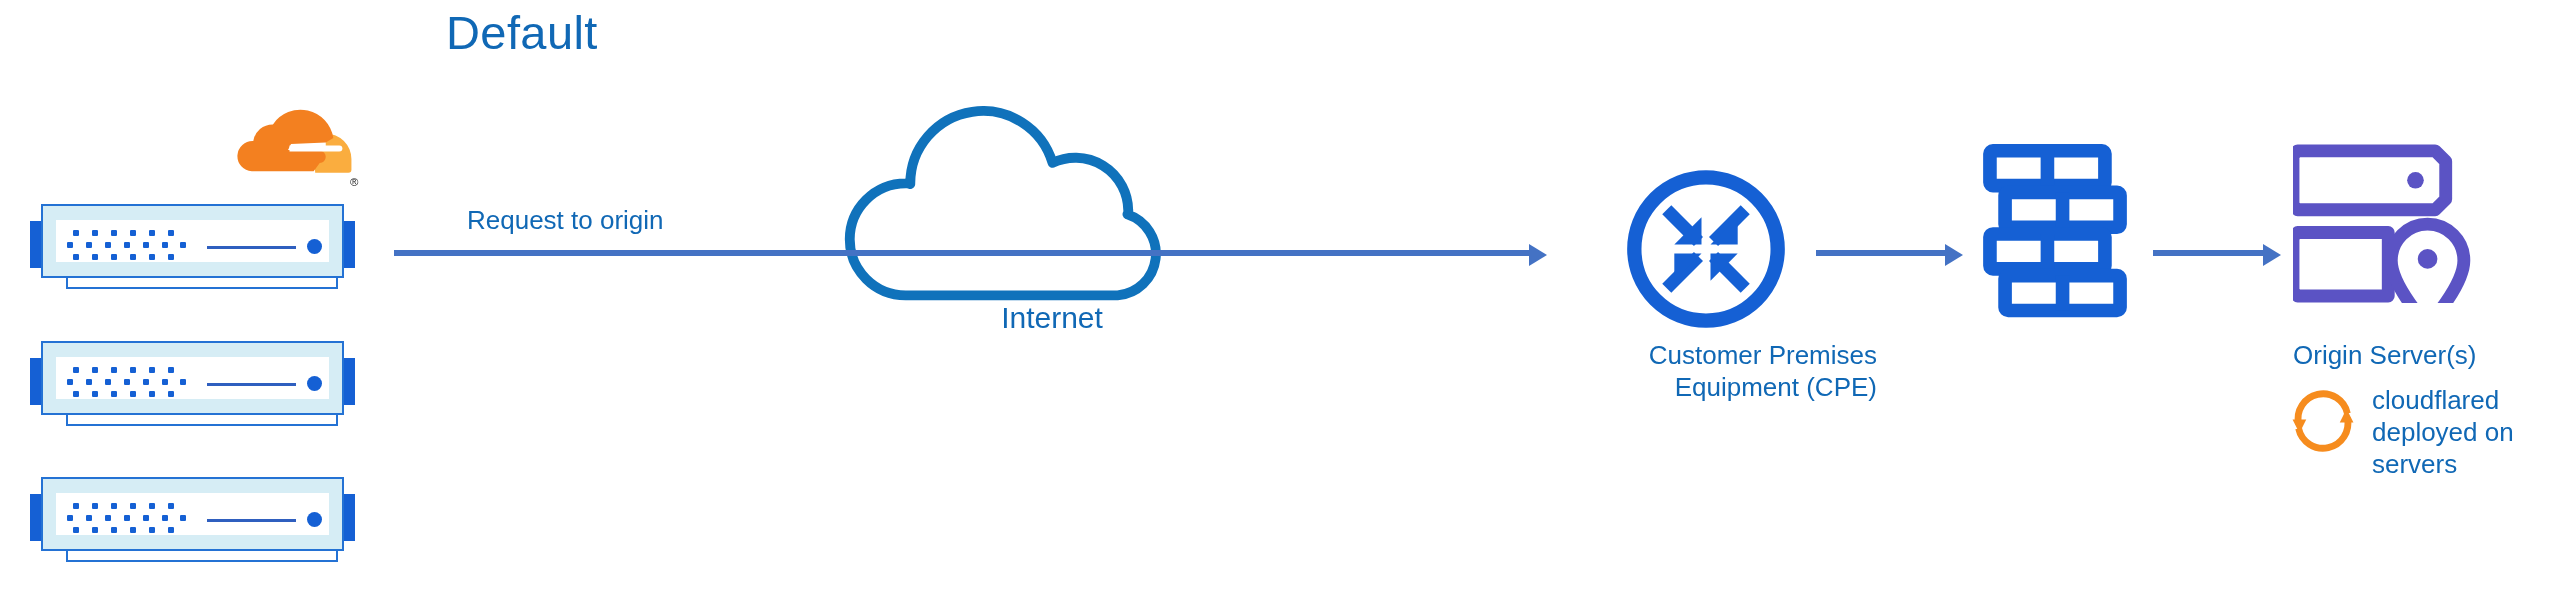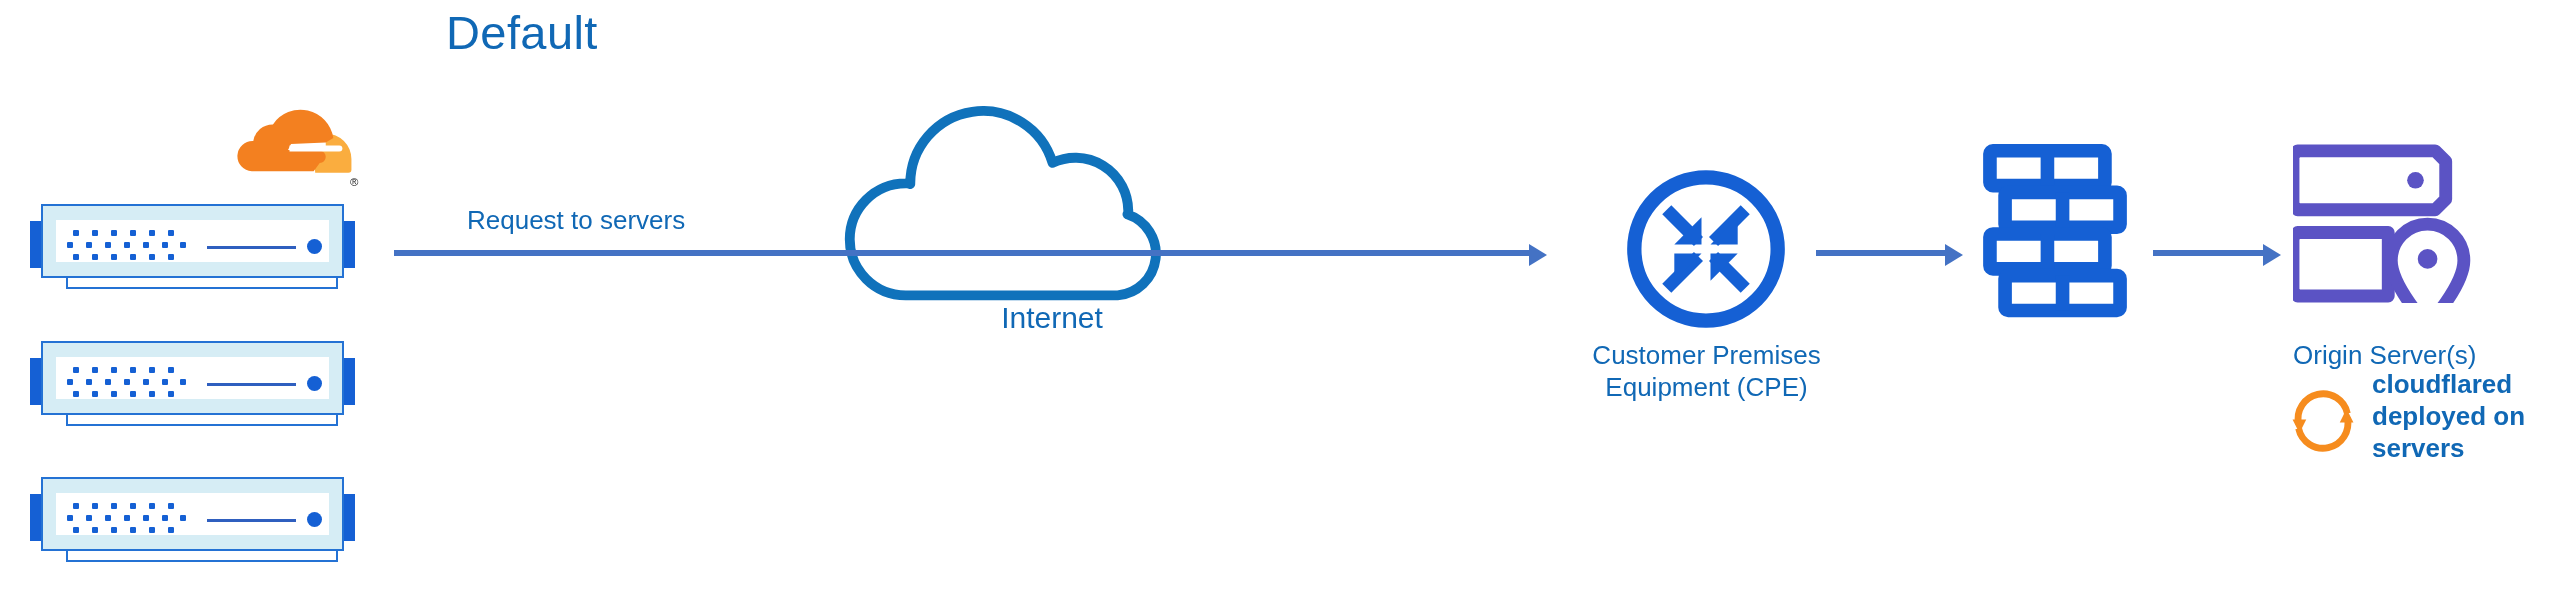--- a/index.html
+++ b/index.html
@@ -81,21 +81,21 @@
   .conn-head {
     position: absolute; width: 0; height: 0;
     border-top: 11.4px solid transparent;
     border-bottom: 11.4px solid transparent;
     border-left: 18px solid #4472c4;
   }
 
   
   .label {
     position: absolute; color: #1068b5; font-size: 26px;
-    line-height: 32px; text-align: center; white-space: pre-line;
+    line-height: 32px; text-align: right; white-space: pre-line;
   }
   .label.left-align { text-align: left; }
 
   
   #internet-cloud { left: 821px; top: 106px; width: 454px; height: 197px; }
   #internet-label {
     left: 916px; top: 301px; width: 272px;
     font-size: 30px; color: #1068b5; text-align: center;
   }
 
@@ -235,21 +235,21 @@
                a70 70 0 0 1 100 62
                a10 10 0 0 1 -1 6
                a55 55 0 0 1 -13 107
                z" fill="none" stroke="#1072bb" stroke-width="13" stroke-linejoin="round"></path>
     </svg>
   </div>
 
   <div class="abs conn-line" id="request-line" style="left:394px; top:250px; width:1135px;"></div>
   <div class="abs conn-head" id="request-head" style="left:1529px; top:244px;"></div>
 
-  <div class="abs label left-align" id="request-label" style="left:467px; top:204px; width:318px;">Request to servers</div>
+  <div class="abs label left-align" id="request-label" style="left:467px; top:204px; width:318px;">Request to origin</div>
 
 
   <div class="abs" id="internet-label">Internet</div>
 
   <div class="abs" id="cpe-icon">
     <svg viewBox="0 0 220 220" width="166" height="166">
       <circle cx="110" cy="110" r="95" fill="none" stroke="#1560d4" stroke-width="19"></circle>
       <g stroke="#1560d4" stroke-width="17" fill="none" stroke-linecap="butt">
         <line x1="58" y1="58" x2="100" y2="100"></line>
         <line x1="162" y1="58" x2="120" y2="100"></line>
@@ -305,18 +305,18 @@
   <div class="abs" id="cloudflared-icon">
     <svg viewBox="0 0 92 92" width="70" height="70">
       <g fill="none" stroke="#f68c1e" stroke-width="9" stroke-linecap="butt">
         <path d="M14 56 a32 32 0 0 0 64 -14"></path>
         <path d="M78 36 a32 32 0 0 0 -64 14"></path>
       </g>
       <polygon points="6,44 24,44 15,62" fill="#f68c1e"></polygon>
       <polygon points="86,48 68,48 77,30" fill="#f68c1e"></polygon>
     </svg>
   </div>
-  <div class="abs label left-align" id="cloudflared-label" style="left:2372px; top:368px; width:204px;font-weight:bold;">cloudflared
+  <div class="abs label left-align" id="cloudflared-label" style="left:2372px; top:384px; width:204px;">cloudflared
 deployed on
 servers</div>
 
 </div>
 
 
 </body></html>

